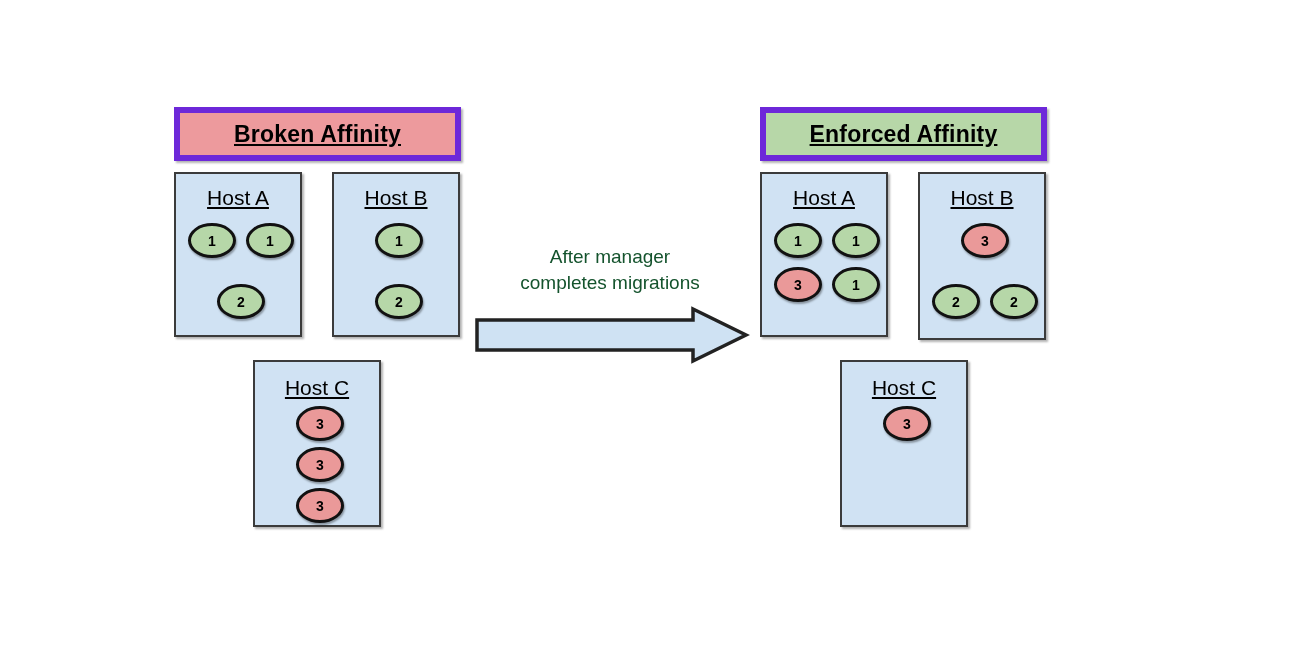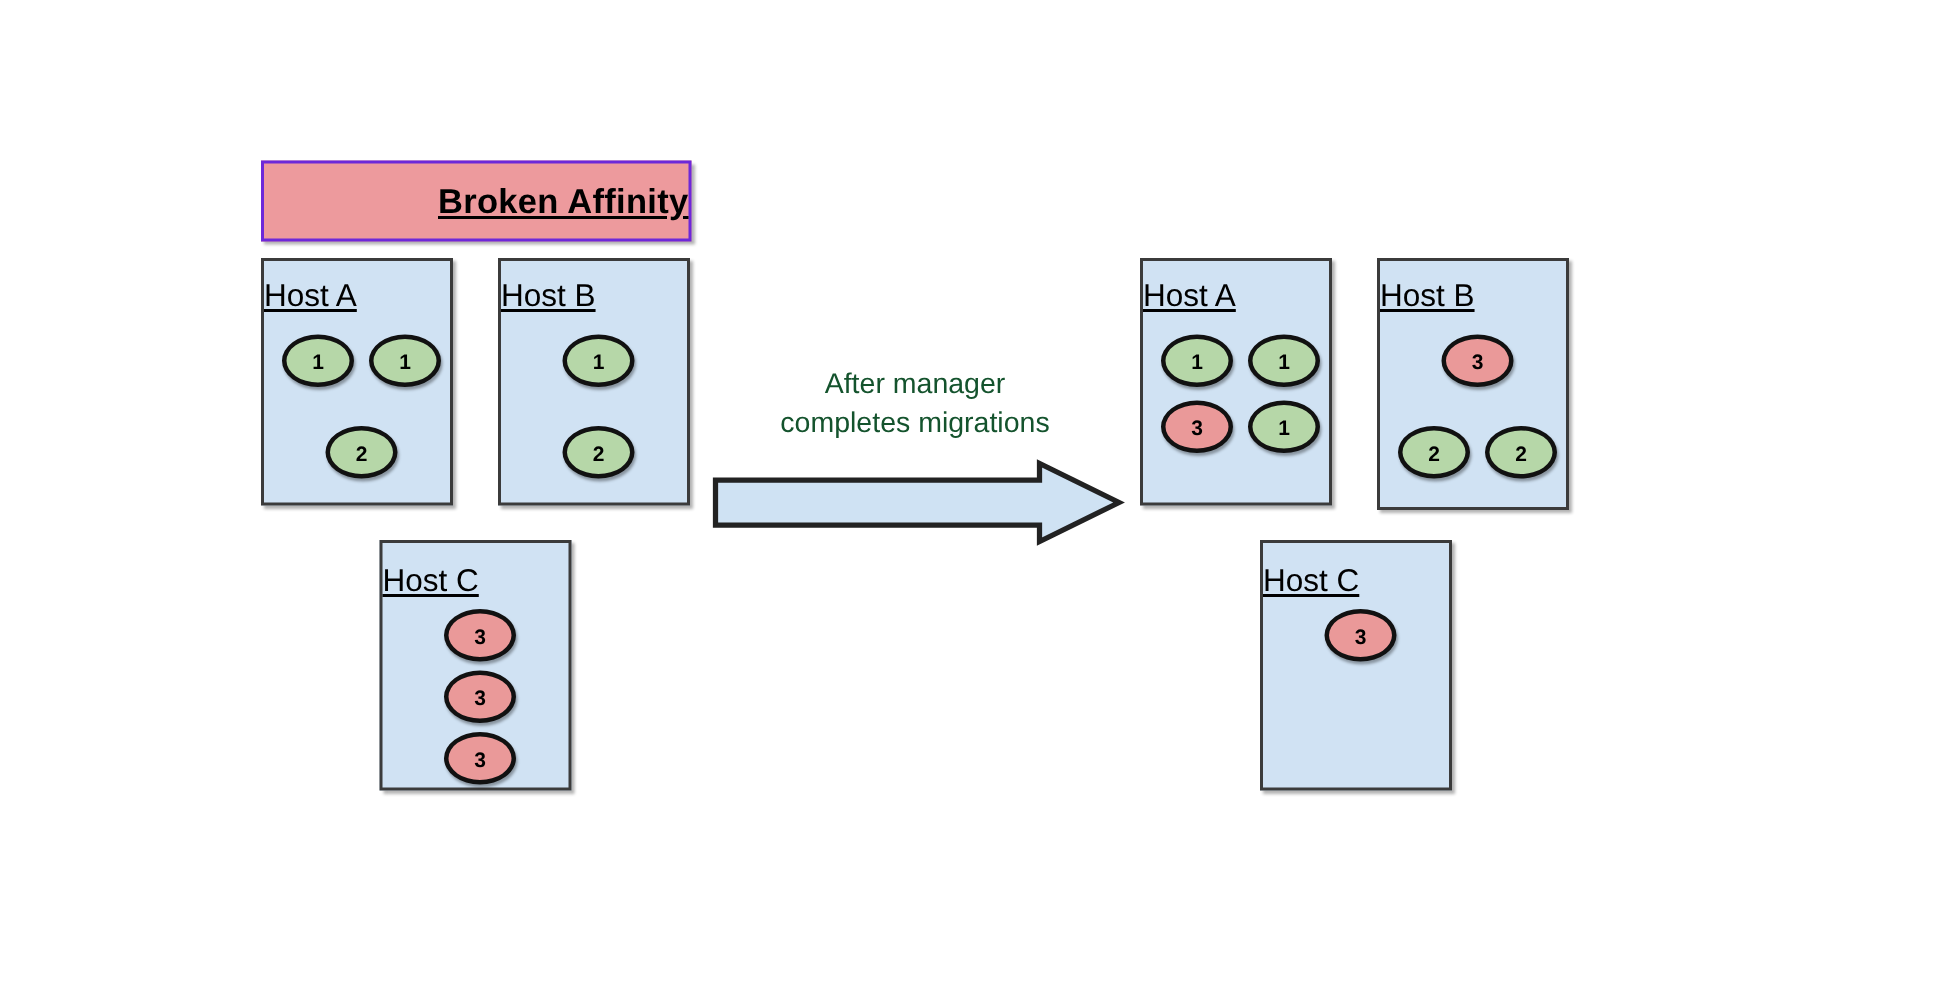--- a/index.html
+++ b/index.html
@@ -17,24 +17,24 @@
     width: 1300px;
     height: 668px;
     background: #ffffff;
     overflow: hidden;
   }
 
   
   .banner {
     position: absolute;
     box-sizing: border-box;
-    border: 2px solid #6d28d9;
+    border: 6px solid #6d28d9;
     display: flex;
     align-items: center;
-    justify-content: flex-end;
+    justify-content: center;
     box-shadow: 2px 2px 2px rgba(0,0,0,0.30);
   }
   .banner-label {
     font-size: 23px;
     font-weight: bold;
     text-decoration: underline;
     letter-spacing: 0.2px;
     white-space: nowrap;
   }
 
@@ -43,20 +43,21 @@
     position: absolute;
     box-sizing: border-box;
     background: #d0e2f3;
     border: 2px solid #3b3b3b;
     box-shadow: 2px 2px 2px rgba(0,0,0,0.30);
   }
   .host-title {
     position: absolute;
     left: 0;
     right: 0;
+    text-align: center;
     font-size: 21px;
     text-decoration: underline;
     white-space: nowrap;
     color: #000;
   }
 
   
   .vm {
     position: absolute;
     box-sizing: border-box;
@@ -135,20 +136,23 @@
 
   <div class="arrow-caption" style="left:477px; top:244px; width:266px;">After manager
 completes migrations</div>
 
   <div class="arrow-wrap" style="left:474px; top:306px; width:276px; height:58px;">
     <svg width="276" height="58" viewBox="0 0 276 58">
       <polygon points="3,14 219,14 219,3 272,29 219,55 219,44 3,44" fill="#cfe2f3" stroke="#222222" stroke-width="3.5" stroke-linejoin="miter"></polygon>
     </svg>
   </div>
 
+  <div class="banner" style="left:760px; top:107px; width:287px; height:54px; background:#b7d7a8;">
+    <span class="banner-label">Enforced Affinity</span>
+  </div>
 
   <div class="host-box" style="left:760px; top:172px; width:128px; height:165px;">
     <div class="host-title" style="top:12px;">Host A</div>
     <div class="vm green" style="left:12px; top:49px;">
       <span>1</span>
     </div>
     <div class="vm green" style="left:70px; top:49px;">
       <span>1</span>
     </div>
     <div class="vm red" style="left:12px; top:93px;">

